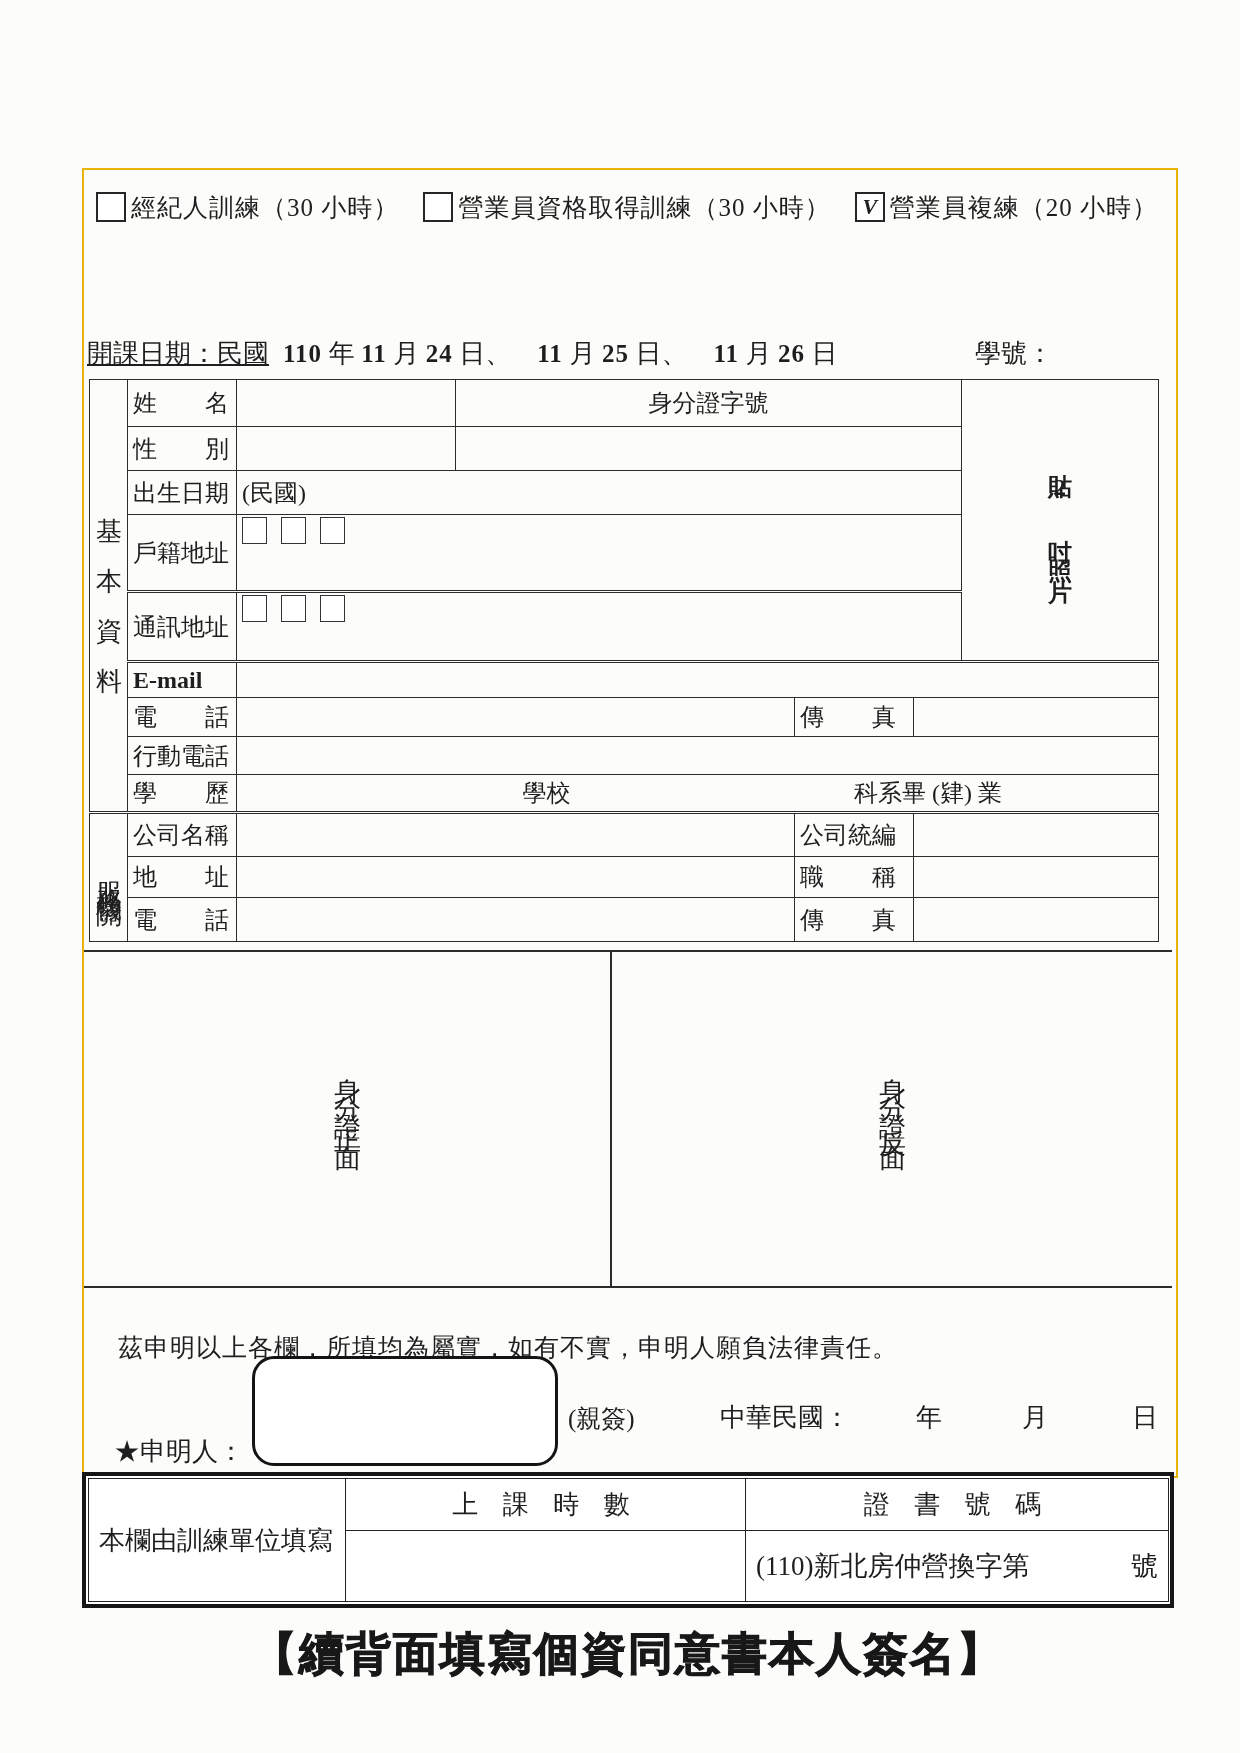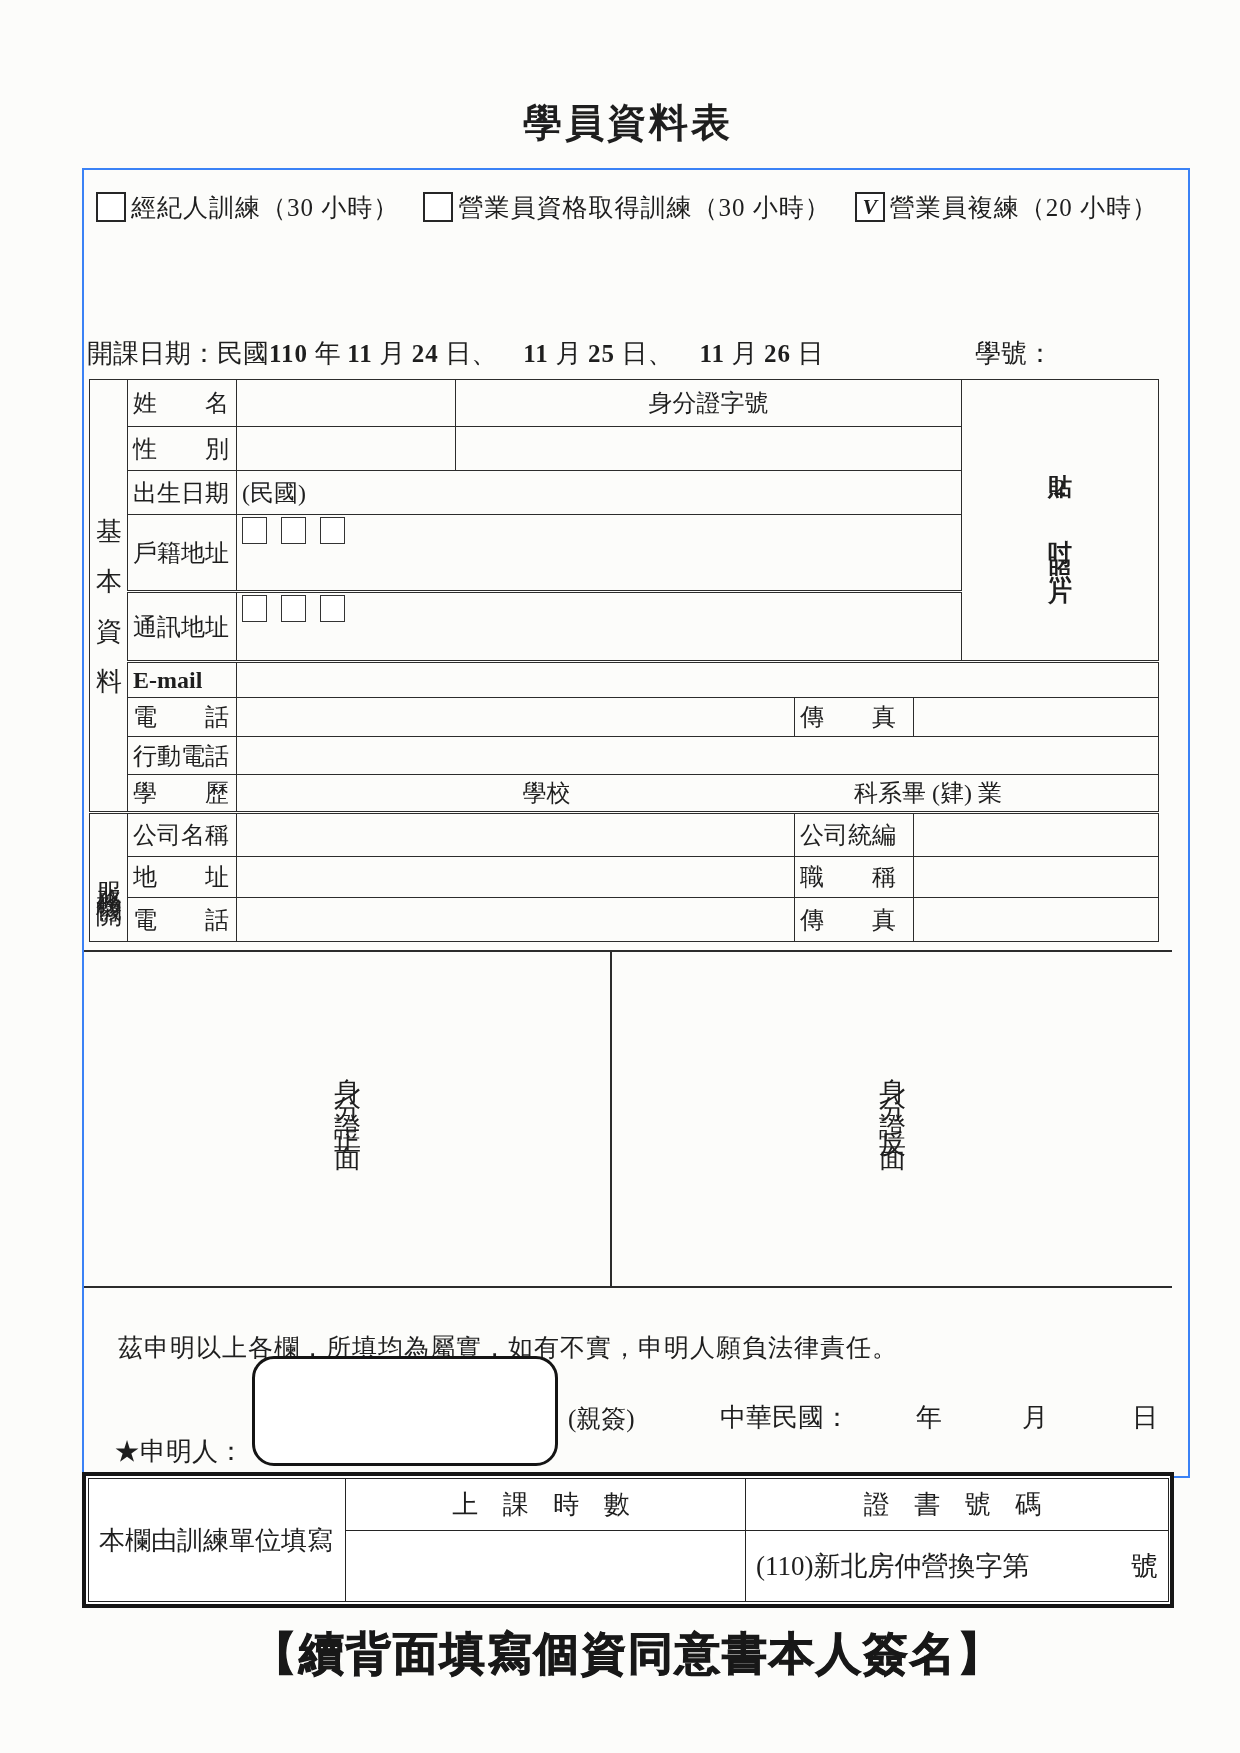--- a/index.html
+++ b/index.html
@@ -14,21 +14,21 @@
   
   .page-title{
     left:82px;top:96px;width:1092px;
     display:flex;justify-content:center;gap:46px;
     font-size:39px;font-weight:600;letter-spacing:3px;white-space:nowrap;
   }
 
   
   .form-box{
     left:82px;top:168px;width:1092px;height:1306px;
-    border:2px solid #3b82f6;background:transparent;padding-left:12px;
+    border:2px solid #eab308;background:transparent;
   }
 
   
   .course-row{
     position:absolute;left:12px;top:16px;width:1062px;height:42px;
     display:flex;justify-content:space-between;align-items:center;
   }
   .course-option{display:inline-flex;align-items:center;gap:5px;font-size:25px;white-space:nowrap;}
   .cbox{
     width:26px;height:26px;border:2px solid #262626;display:inline-flex;
@@ -37,21 +37,21 @@
   }
   .course-label{letter-spacing:1px;}
 
   
   .class-row{left:4px;top:68px;font-size:26px;white-space:nowrap;}
   .class-row .val{margin-left:16px;}
 
   
   .date-row{left:3px;top:166px;font-size:26px;white-space:nowrap;}
   .date-row .dseg b{font-size:25px;letter-spacing:1px;margin-top:48px;}
-  .date-row .lead{}
+  .date-row .lead{margin-right:14px;text-decoration:underline;}
   .studentno{left:891px;top:166px;font-size:26px;}
 
   
   table.main-table{
     position:absolute;left:5px;top:209px;border-collapse:collapse;table-layout:fixed;
   }
   table.main-table td{
     border:1.6px solid #2c2c2c;padding:0 5px;font-size:24px;
     overflow:hidden;background:transparent;
   }
@@ -118,21 +118,20 @@
     left:82px;top:1624px;width:1092px;text-align:center;
     font-family:"Liberation Sans","DejaVu Sans",sans-serif;
     font-size:45px;font-weight:bold;letter-spacing:2px;color:#181818;
     -webkit-text-stroke:1px #181818;
   }
 </style>
 </head>
 <body>
 
 <div class="abs page-title">
-  <span>學員資料表</span>
 </div>
 
 <div class="abs form-box">
 
   <div class="course-row">
 
       <span class="course-option">
         <span class="cbox">
           <i></i>
         </span>

